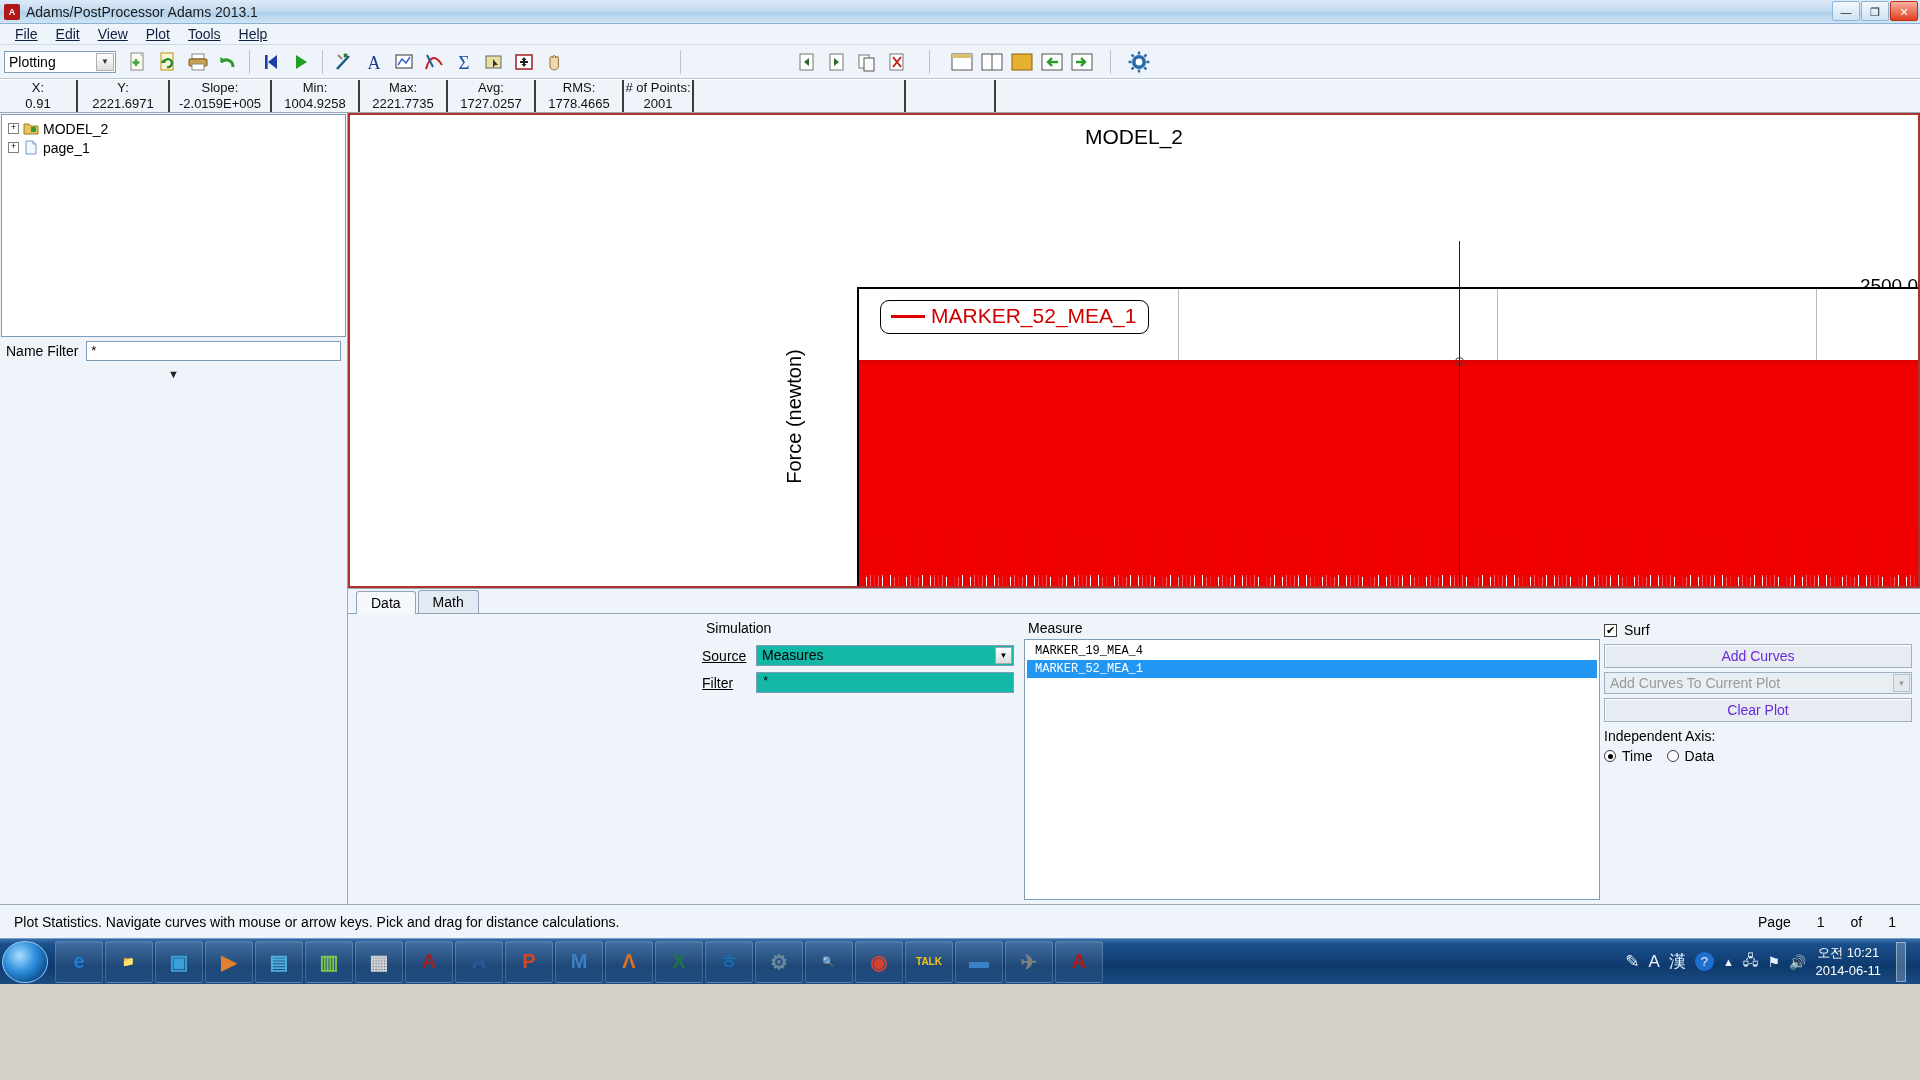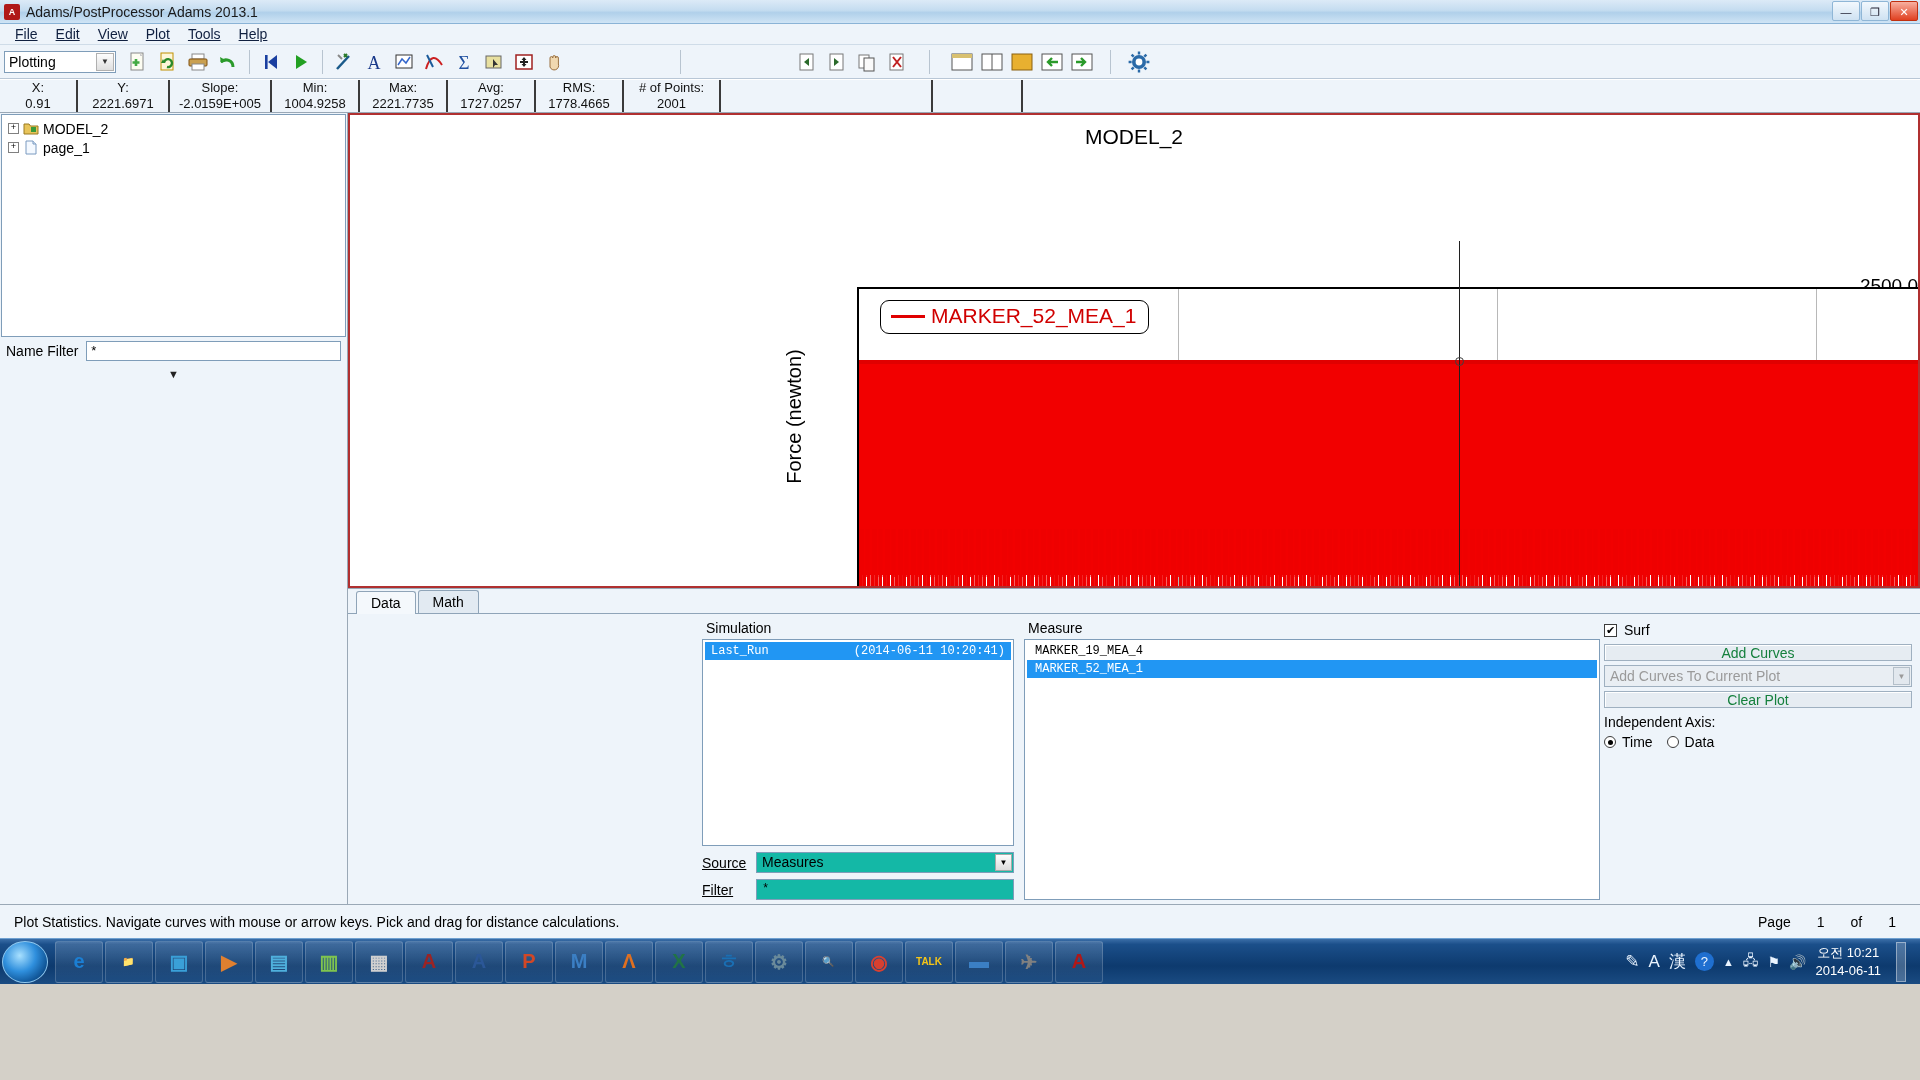--- a/index.html
+++ b/index.html
@@ -184,22 +184,22 @@
   }
   .meas-row { padding: 2px 8px; color: #000; }
   .meas-row.selected { background: #2196f3; color: #fff; }
   #opt-col { width: 320px; padding: 4px 8px 0 4px; }
   #surf-row { display: flex; align-items: center; gap: 7px; margin-bottom: 6px; }
   .chk {
     width: 13px; height: 13px; border: 1px solid #3b3b3b; background: #fff;
     font-size: 11px; line-height: 11px; text-align: center; color: #000;
   }
   .dimbtn {
-    height: 17px; background: #e6ecf2; border: 1px solid #9fb0c0;
-    color: #15803d; font-size: 14px; display: flex; align-items: center;
+    height: 24px; background: #e6ecf2; border: 1px solid #9fb0c0;
+    color: #6d28d9; font-size: 14px; display: flex; align-items: center;
     justify-content: center; margin-bottom: 4px;
     box-shadow: inset 1px 1px 0 #fff;
   }
   .dimcombo {
     height: 22px; background: #e9eef3; border: 1px solid #9fb0c0;
     color: #9a9a9a; font-size: 14px; display: flex; align-items: center;
     padding-left: 5px; margin-bottom: 4px; position: relative;
   }
   .dimcombo .arrow {
     position: absolute; right: 1px; top: 1px; width: 17px; height: 18px;
@@ -461,21 +461,21 @@
     <span class="val">2221.7735</span>
   </div>
   <div class="statcell" style="width:88px">
     <span class="lbl">Avg:</span>
     <span class="val">1727.0257</span>
   </div>
   <div class="statcell" style="width:88px">
     <span class="lbl">RMS:</span>
     <span class="val">1778.4665</span>
   </div>
-  <div class="statcell" style="width:97px">
+  <div class="statcell" style="width:70px">
     <span class="lbl"># of Points:</span>
     <span class="val">2001</span>
   </div>
   <div class="statcell" style="width:212px"></div>
   <div class="statcell" style="width:90px"></div>
   <div class="statcell" style="flex:1;border-right:none"></div>
 </div>
 
 <div id="main">
 
@@ -565,26 +565,20 @@
       <div id="tabs">
         <div class="tab active">Data</div>
         <div class="tab">Math</div>
       </div>
       <div style="height:1px;background:#8fa4b8;margin:0 0 0 0;"></div>
 
       <div id="dockbody">
 
         <div id="sim-col">
           <div class="col-label">Simulation</div>
-          <div id="sim-list">
-            <div class="sim-row">
-              <span>Last_Run</span>
-              <span>(2014-06-11 10:20:41)</span>
-            </div>
-          </div>
           <div id="source-row">
             <span class="lab">Source</span>
             <div class="combo">
               <span>Measures</span>
               <span class="arrow">▼</span>
             </div>
           </div>
           <div id="filter-row">
             <span class="lab">Filter</span>
             <div class="combo" style="font-family:'Liberation Mono',monospace;font-size:12px">*</div>

